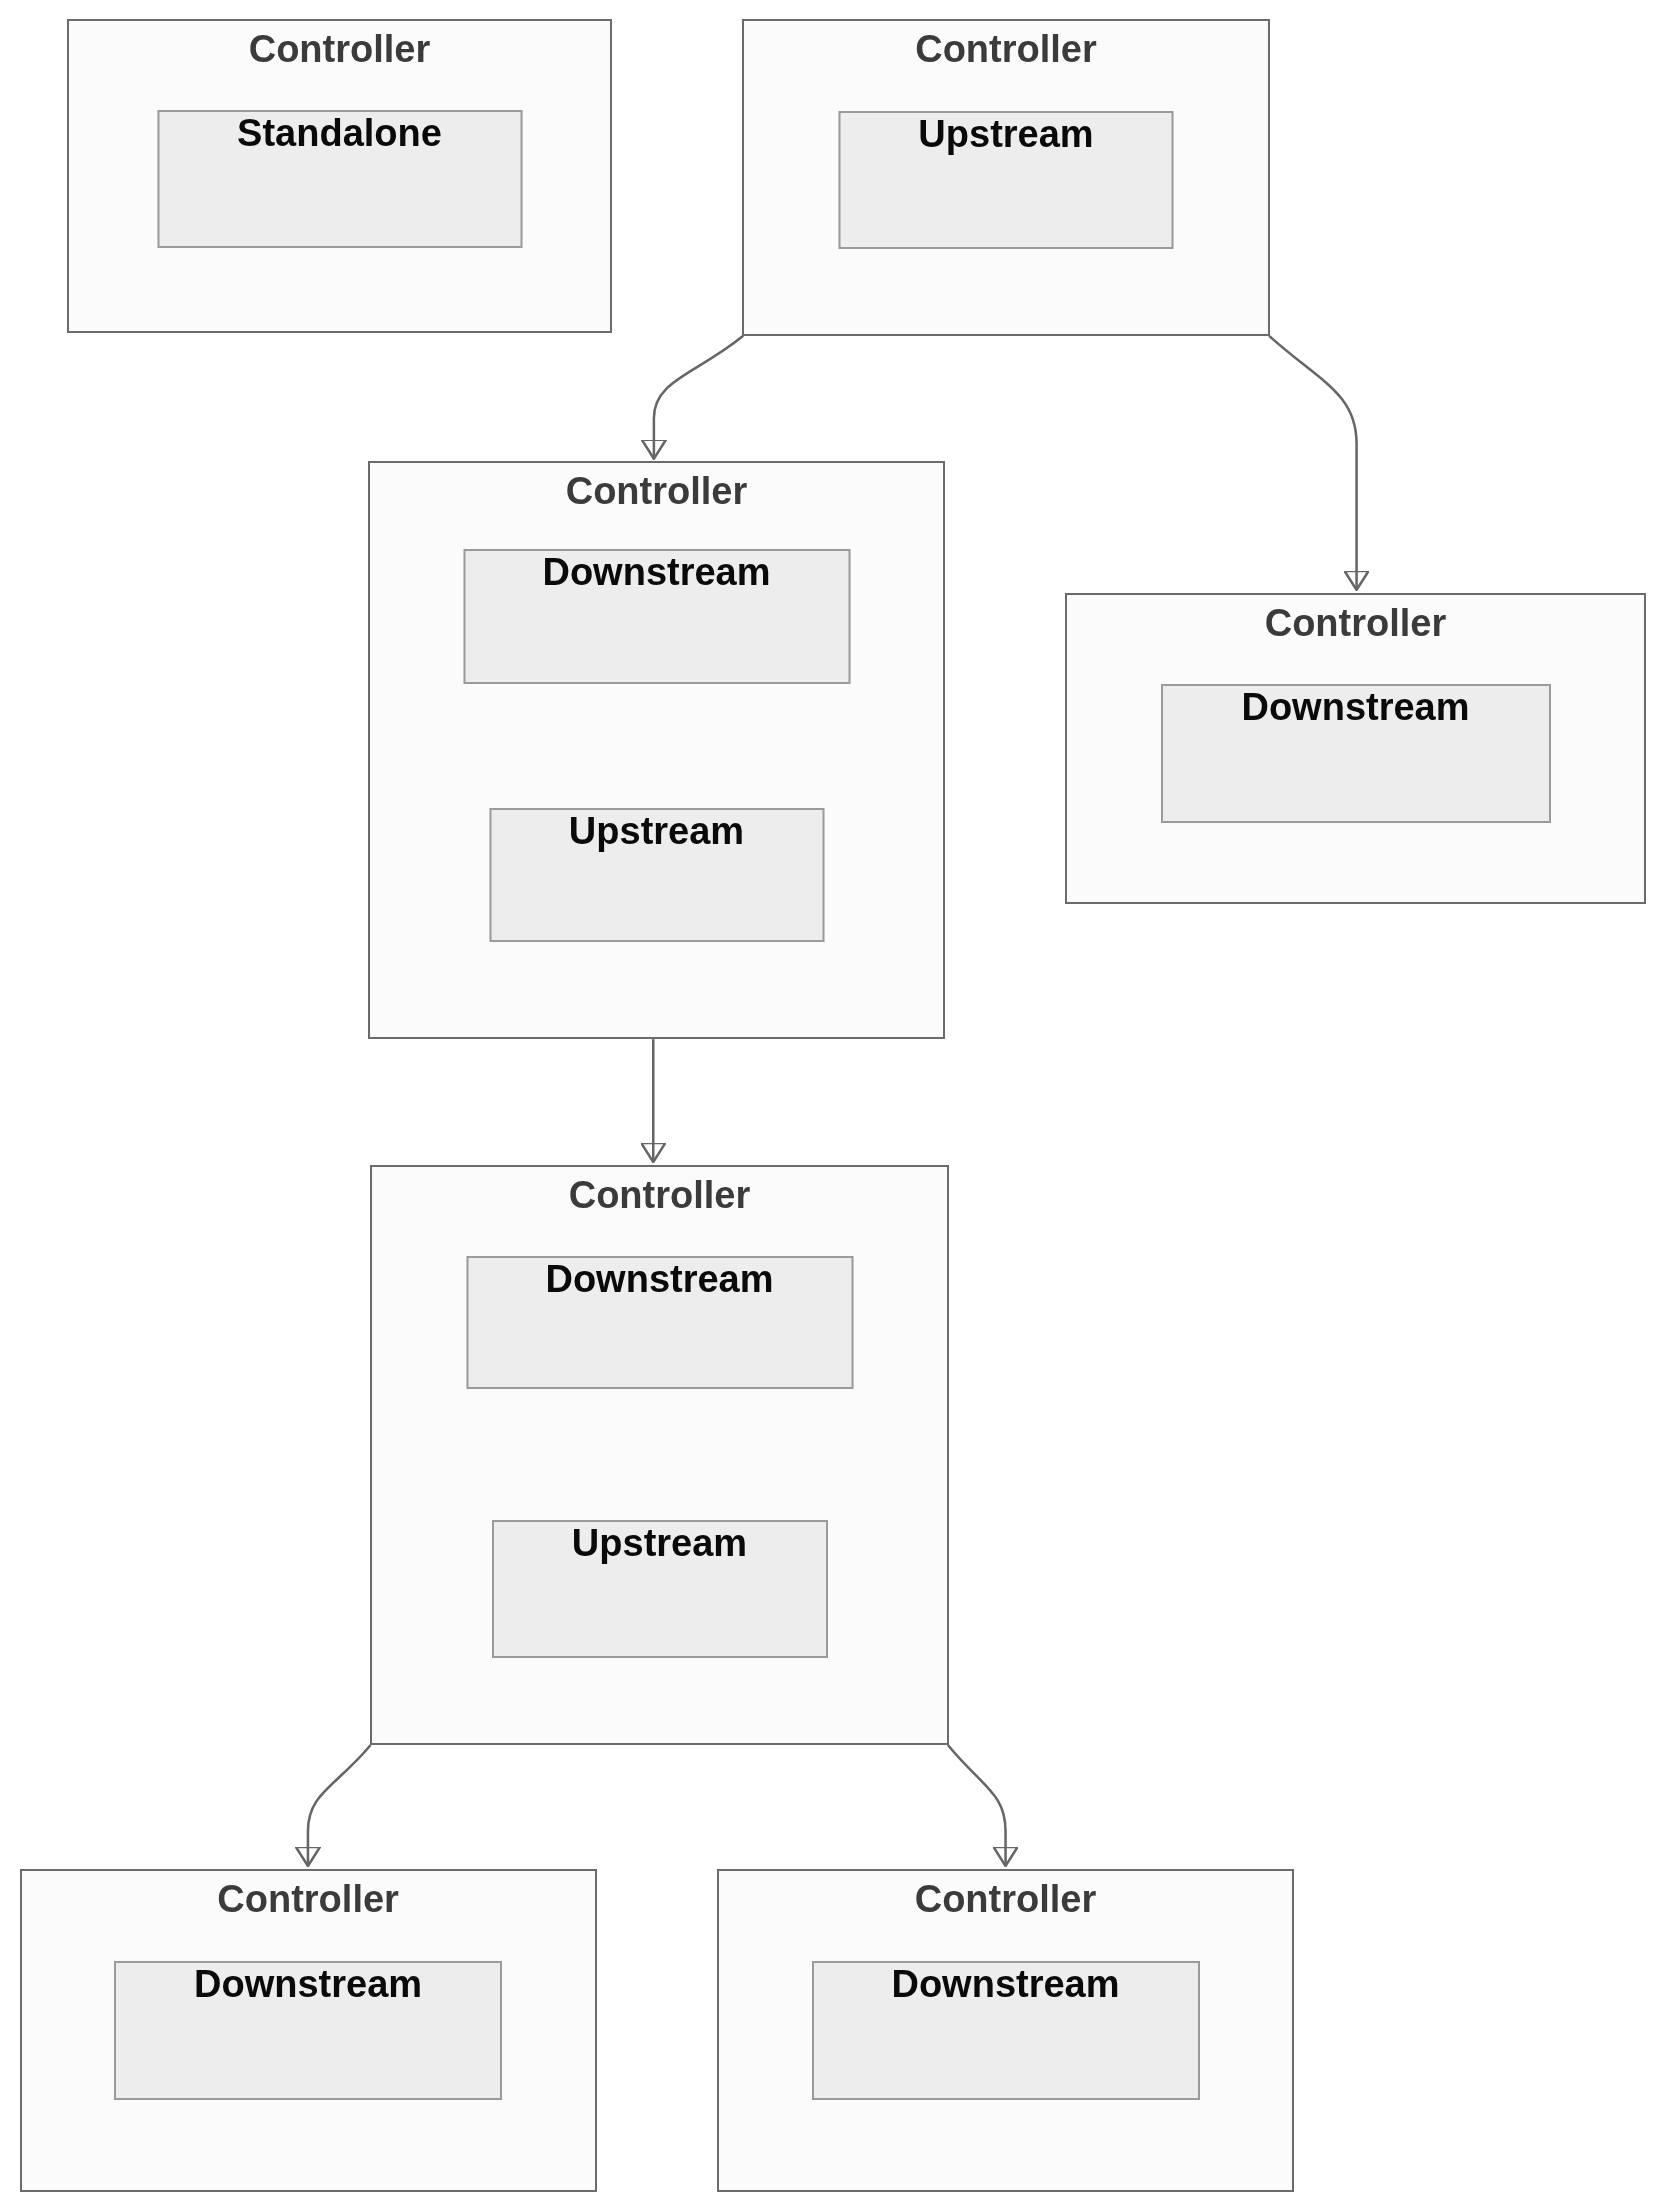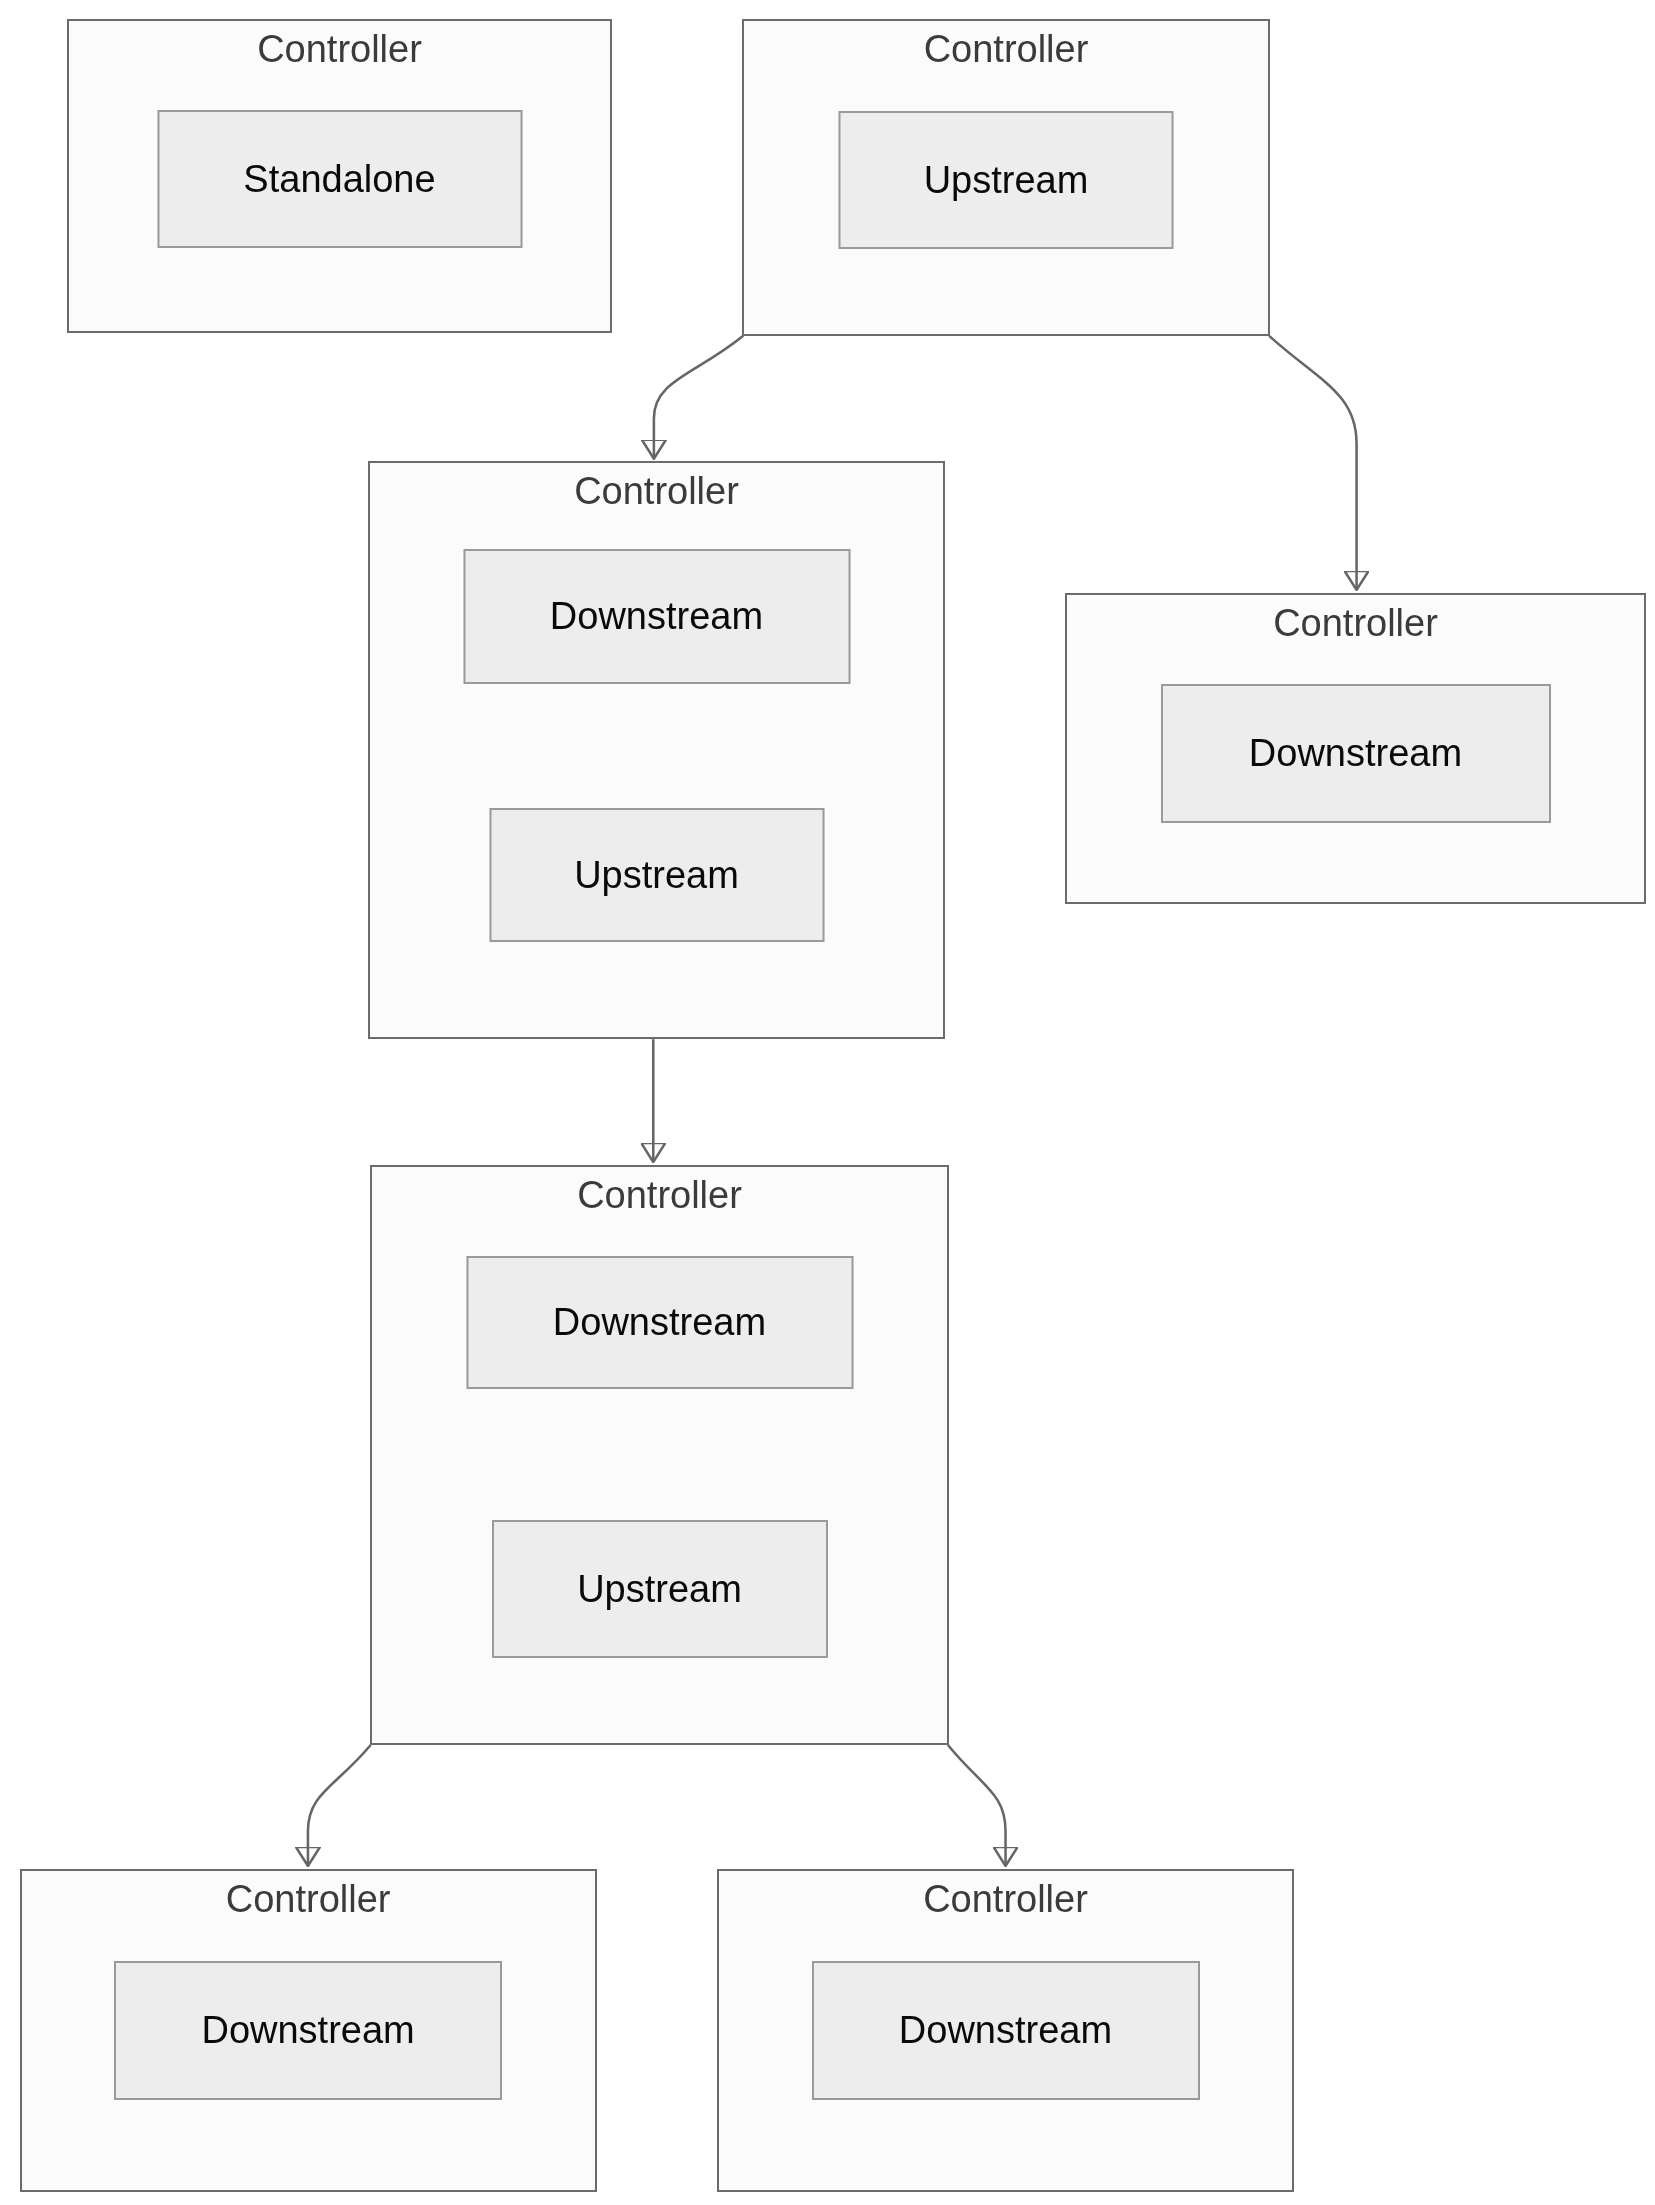--- a/index.html
+++ b/index.html
@@ -3,20 +3,21 @@
 <meta charset="utf-8">
 <style>
   html,body{margin:0;padding:0;background:#ffffff;}
   .canvas{
     position:relative;
     width:1655px;
     height:2205px;
     background:var(--page-bg,#ffffff);
     font-family:"Liberation Sans","DejaVu Sans",sans-serif;
     overflow:hidden;
+    font-weight:bold;
   }
   .edges{
     position:absolute;left:0;top:0;width:1655px;height:2205px;
     pointer-events:none;
   }
   .edges path{
     fill:none;
     stroke:var(--arrow-color,#666666);
     stroke-width:4;
   }
@@ -35,21 +36,20 @@
     white-space:nowrap;
   }
   .chip{
     position:absolute;
     left:50%;
     transform:translateX(-50%);
     background:var(--inner-fill,#ededed);
     border:2.5px solid var(--inner-border,#9a9a9a);
     box-sizing:border-box;
     display:flex;
-    align-items:center;
     justify-content:center;
   }
   .chip-label{
     font-size:38px;
     color:var(--label-color,#0a0a0a);
     white-space:nowrap;
   }
   
   .node-a{left:67px;top:19px;width:545px;height:314px;}
   .node-b{left:742px;top:19px;width:528px;height:317px;}

